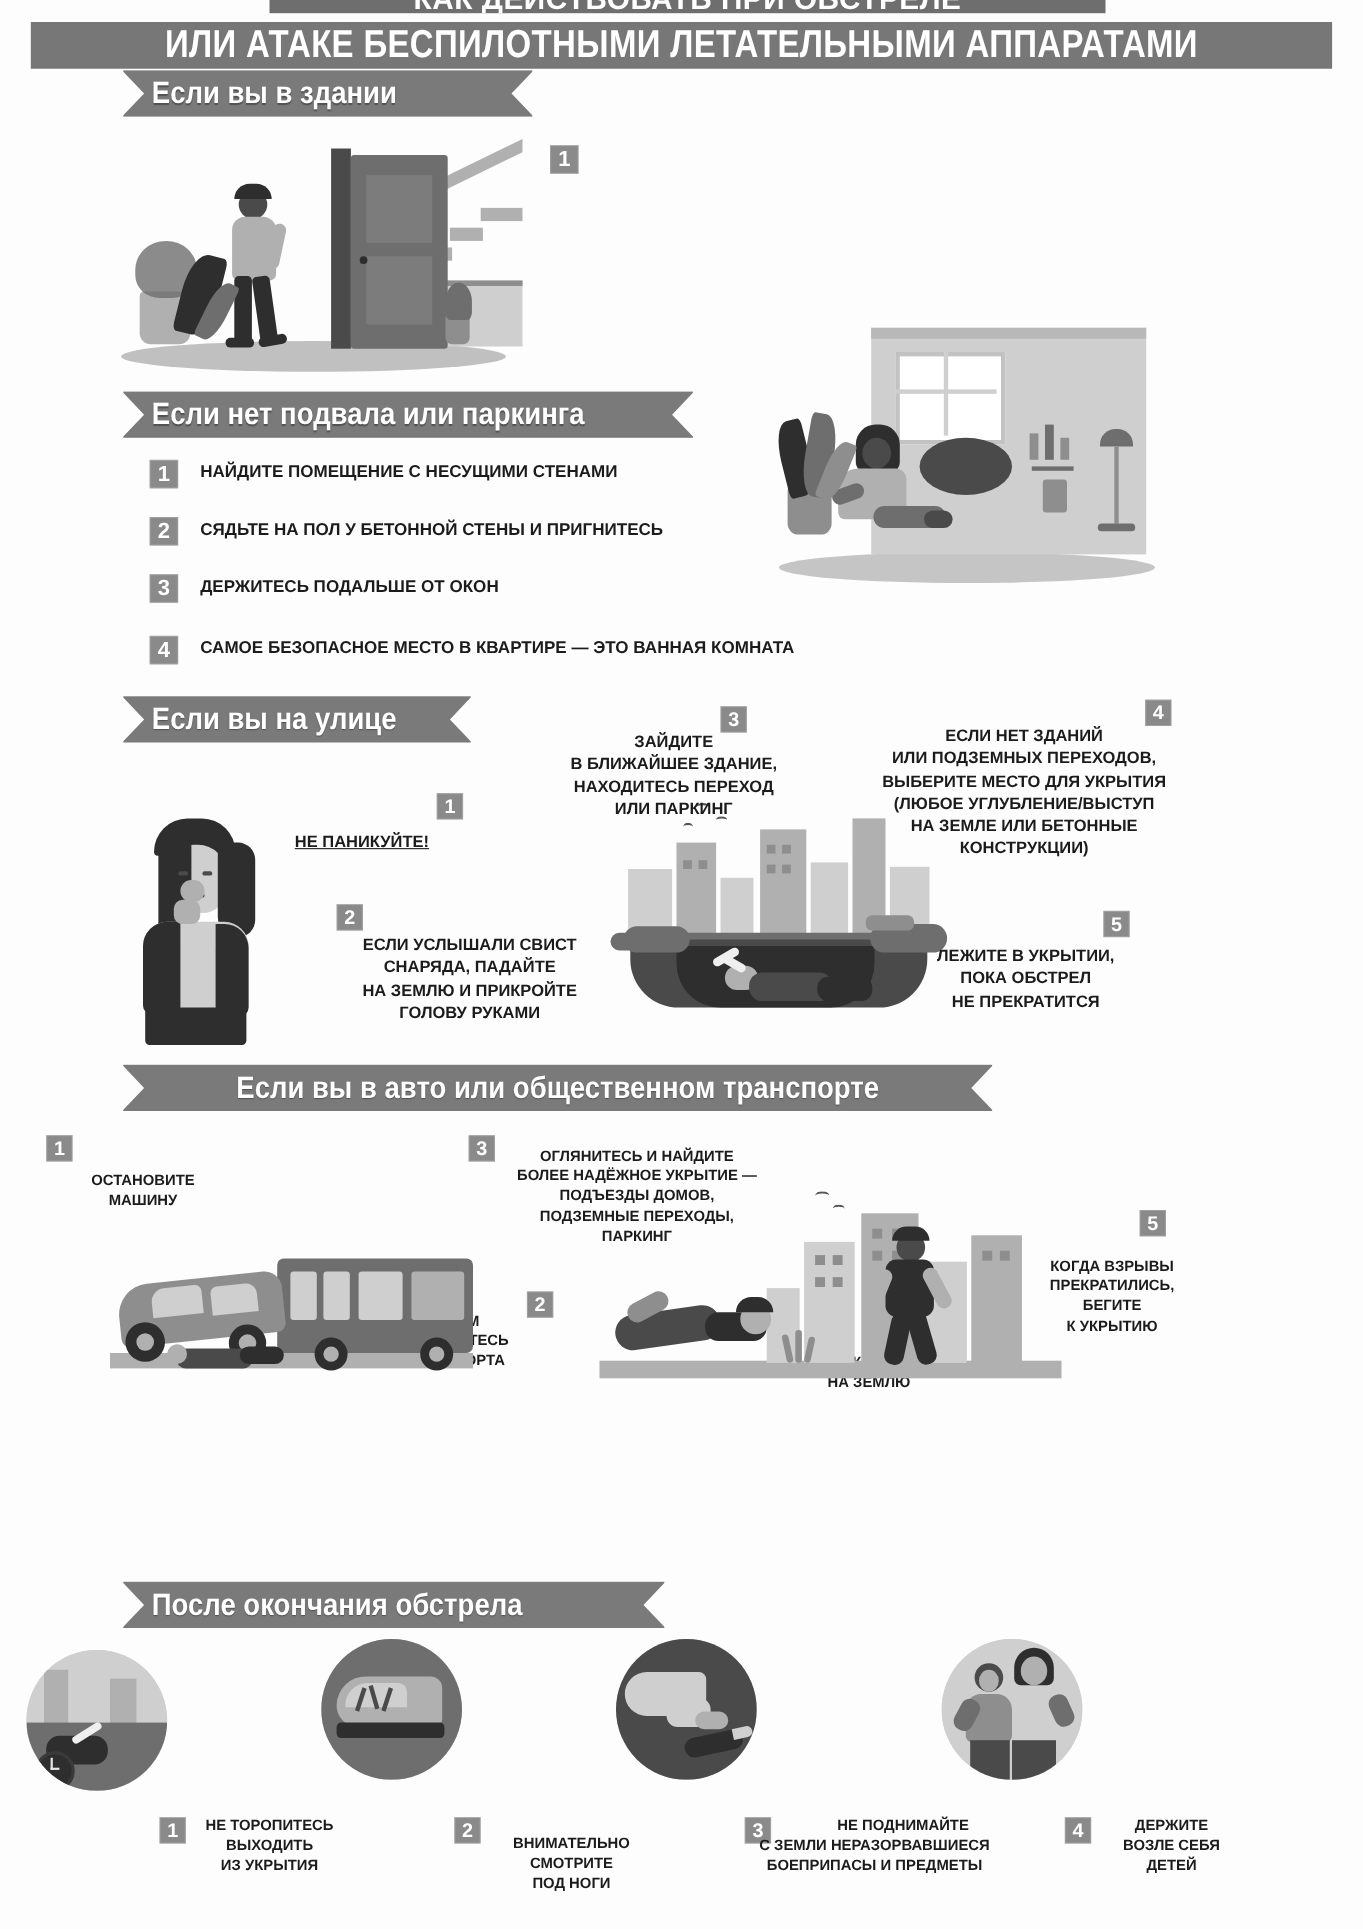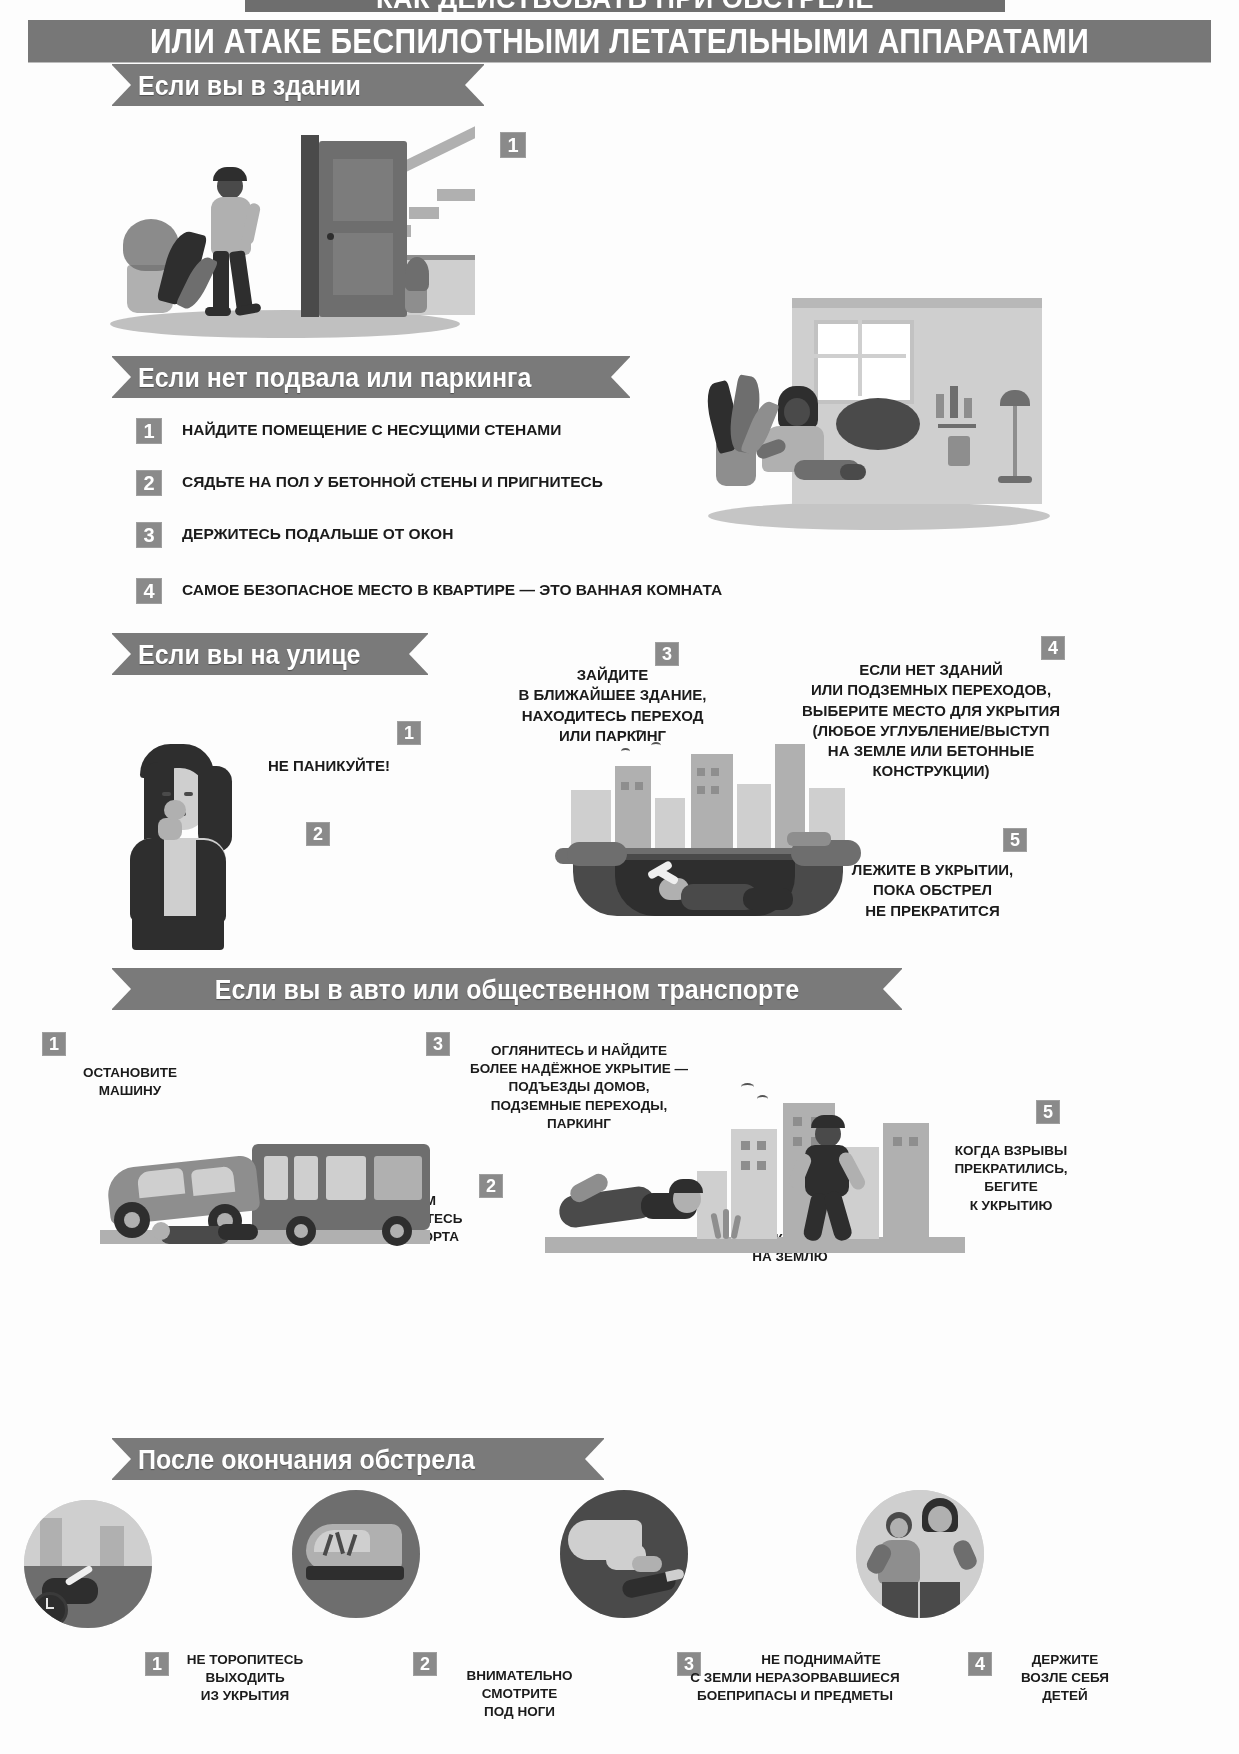--- a/index.html
+++ b/index.html
@@ -232,25 +232,31 @@
     <div class="ill" style="left:100px;top:152px;width:24px;height:8px;background:#efefef;border-radius:4px;transform:rotate(30deg);"></div>
     <div class="ill g5" style="left:126px;top:164px;width:76px;height:26px;border-radius:12px;"></div>
     <div class="ill g6" style="left:188px;top:168px;width:50px;height:22px;border-radius:10px;"></div>
 
     <div class="ill" style="left:78px;top:10px;width:12px;height:6px;border-top:2px solid #555;border-radius:50%;"></div>
     <div class="ill" style="left:96px;top:22px;width:10px;height:5px;border-top:2px solid #555;border-radius:50%;"></div>
     <div class="ill" style="left:66px;top:28px;width:9px;height:5px;border-top:2px solid #555;border-radius:50%;"></div>
   </div>
 
   <div class="num sm" style="position:absolute;left:397px;top:721px;">1</div>
-  <div class="txt t15" style="left:268px;top:756px;width:220px;">
+  <div class="txt t15" style="left:268px;top:756px;width:220px;text-decoration:underline;">
     <div>НЕ ПАНИКУЙТЕ!</div>
   </div>
 
   <div class="num sm" style="position:absolute;left:306px;top:822px;">2</div>
+  <div class="txt t15 center" style="left:308px;top:850px;width:238px;">
+    <div>ЕСЛИ УСЛЫШАЛИ СВИСТ</div>
+    <div>СНАРЯДА, ПАДАЙТЕ</div>
+    <div>НА ЗЕМЛЮ И ПРИКРОЙТЕ</div>
+    <div>ГОЛОВУ РУКАМИ</div>
+  </div>
 
   <div class="num sm" style="position:absolute;left:655px;top:642px;">3</div>
   <div class="txt t15 center" style="left:495px;top:665px;width:235px;">
     <div>ЗАЙДИТЕ</div>
     <div>В БЛИЖАЙШЕЕ ЗДАНИЕ,</div>
     <div>НАХОДИТЕСЬ ПЕРЕХОД</div>
     <div>ИЛИ ПАРКИНГ</div>
   </div>
 
   <div class="num sm" style="position:absolute;left:1041px;top:636px;">4</div>

